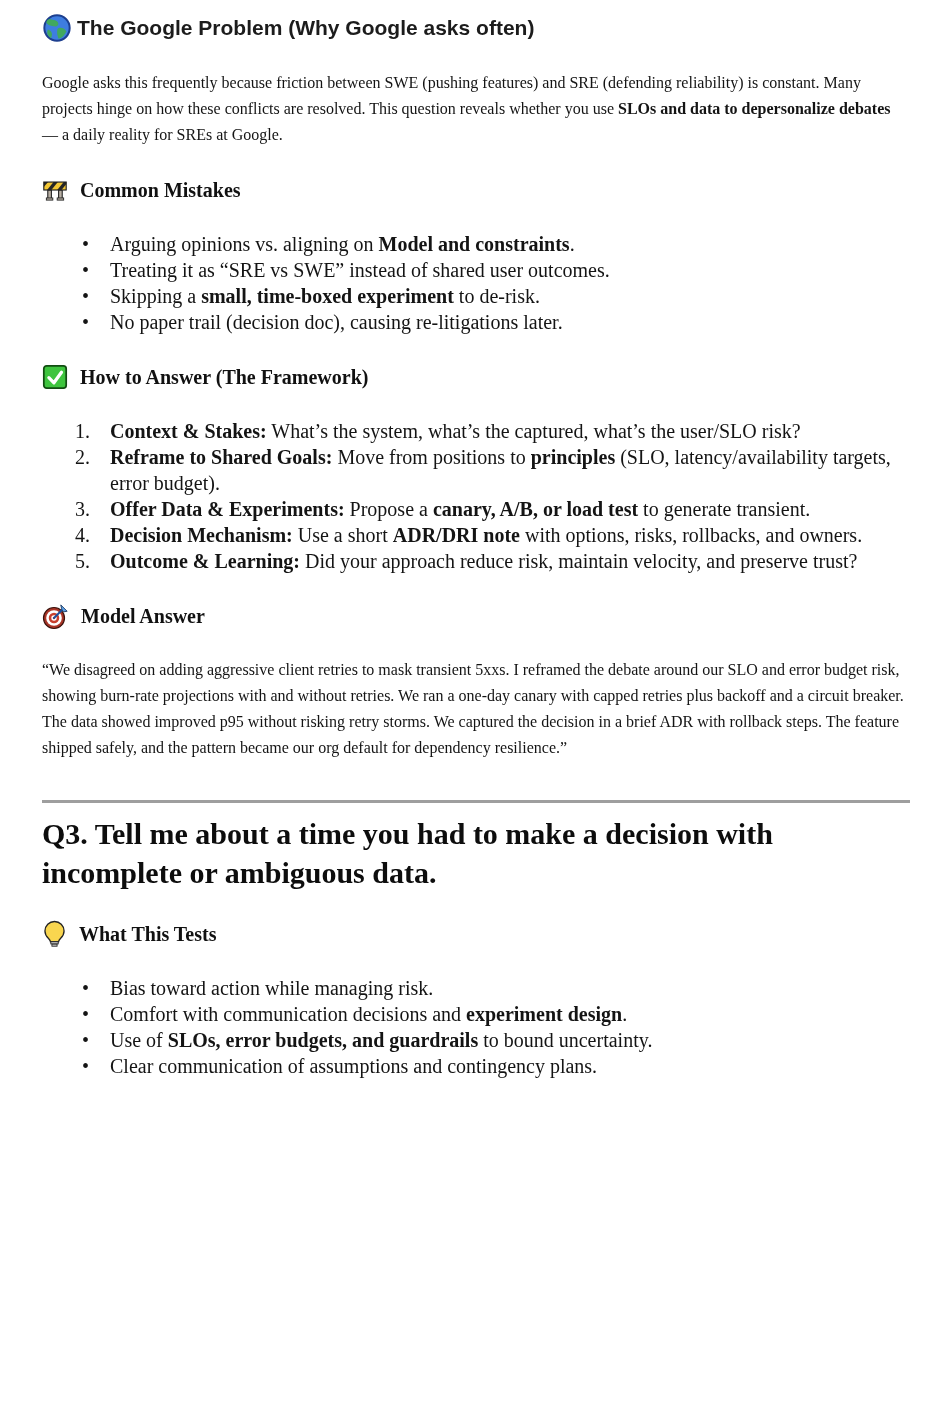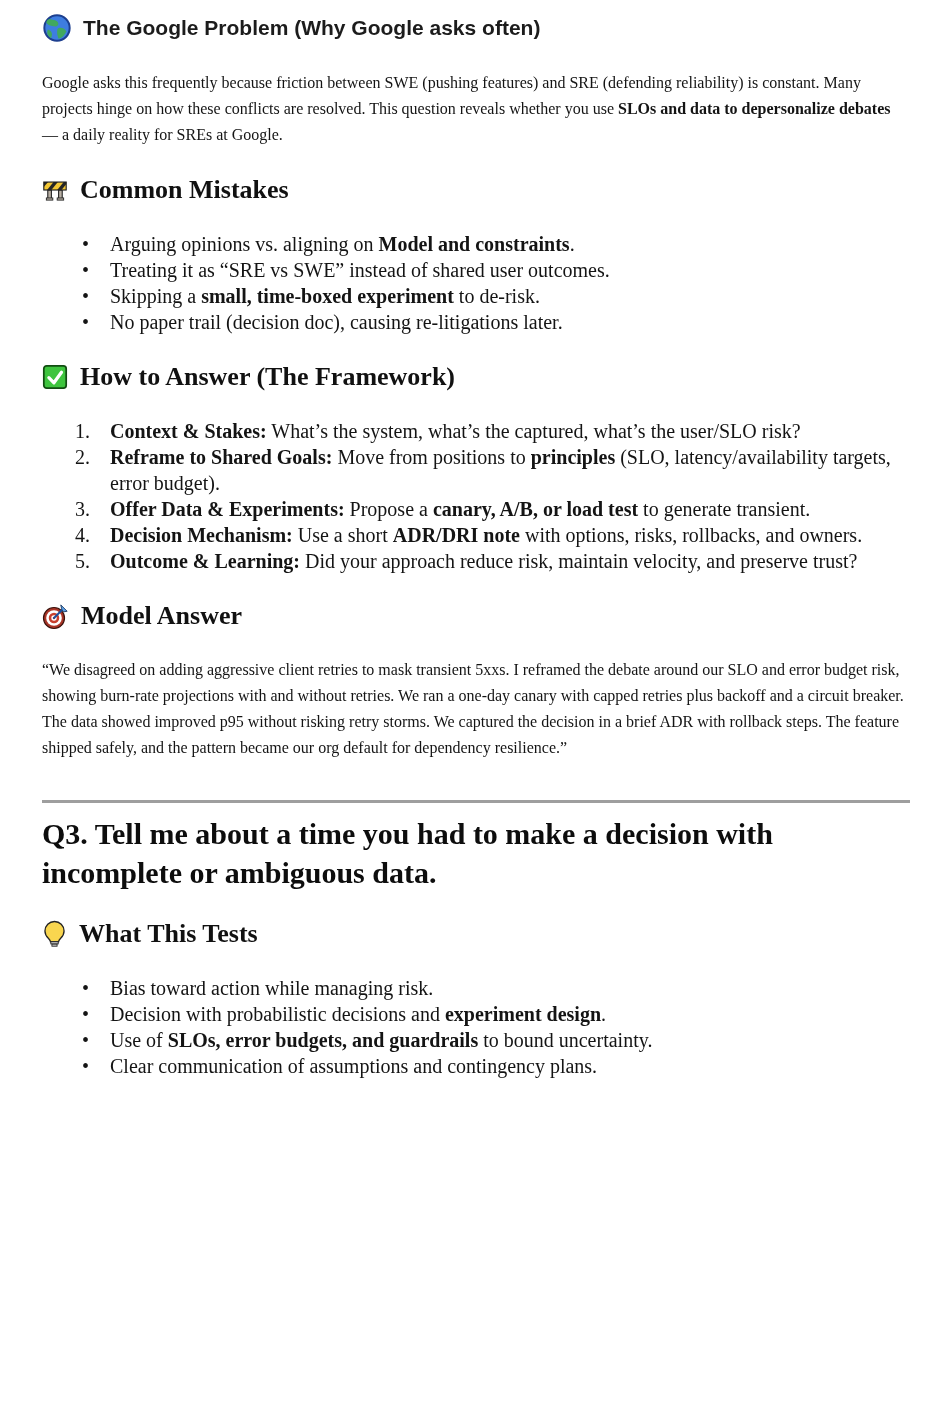--- a/index.html
+++ b/index.html
@@ -6,31 +6,31 @@
   body {
     width: 938px; height: 1403px;
     color: #141414;
     font-family: "Liberation Serif", serif;
     overflow: hidden;
   }
   .doc { padding: 12px 28px 0 42px; }
 
   
   .h-top {
-    display: flex; align-items: center; gap: 11px;
+    display: flex; align-items: center; gap: 5px;
     font-family: "Liberation Sans", sans-serif;
     font-size: 21px; font-weight: 600; color: #1c1c1c;
     margin: 0; height: 32px;
   }
 
   
   .h-sec {
     display: flex; align-items: center; gap: 12px;
     font-family: "Liberation Serif", serif;
-    font-size: 26px; font-weight: 700; color: #111;
+    font-size: 20px; font-weight: 700; color: #111;
     margin: 27px 0 0 0; height: 30px;
   }
   .h-sec .icon, .h-top .icon { display: inline-flex; flex: 0 0 auto; }
 
   .body-p {
     font-size: 16px; line-height: 26px;
     margin: 26px 0 0 0; max-width: 872px;
   }
   .body-p b, .doc-list b { font-weight: 700; }
 
@@ -157,18 +157,18 @@
         <path d="M17 2C9.8 2 4 7.8 4 15c0 4.6 2.3 7.6 4.6 9.9 1.6 1.6 2.6 2.7 2.9 4.6h11c.3-1.9 1.3-3 2.9-4.6C27.7 22.6 30 19.6 30 15 30 7.8 24.2 2 17 2z" fill="#f9d64f" stroke="#242424" stroke-width="1.8"></path>
         <rect x="12" y="29.5" width="10" height="3" fill="#c9c9c9" stroke="#242424" stroke-width="1.2"></rect>
         <rect x="13.5" y="32.8" width="7" height="2.8" fill="#c9c9c9" stroke="#242424" stroke-width="1.2"></rect>
       </svg>
     </span>
     <span>What This Tests</span>
   </h4>
 
   <ul class="doc-list">
     <li><span>Bias toward action while managing risk.</span></li>
-    <li><span>Decision with probabilistic decisions and </span><b>experiment design</b><span>.</span></li>
+    <li><span>Comfort with communication decisions and </span><b>experiment design</b><span>.</span></li>
     <li><span>Use of </span><b>SLOs, error budgets, and guardrails</b><span> to bound uncertainty.</span></li>
     <li><span>Clear communication of assumptions and contingency plans.</span></li>
   </ul>
 
 </div>
 
 </body></html>

